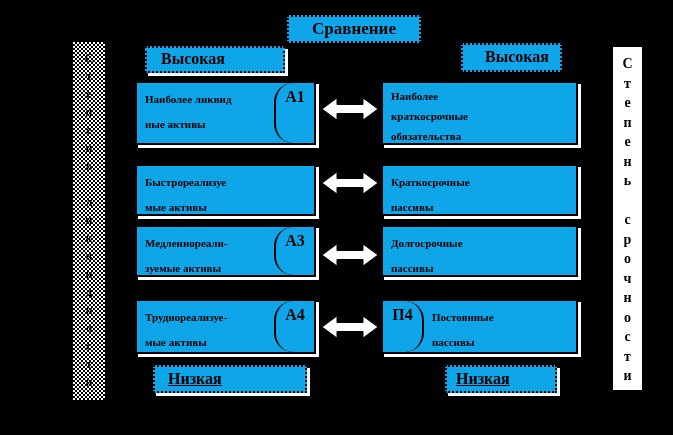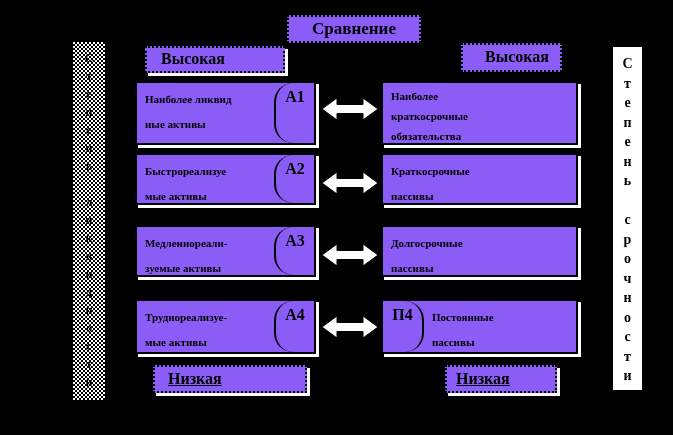--- a/index.html
+++ b/index.html
@@ -1,20 +1,20 @@
 <!DOCTYPE html>
 <html><head>
 <meta charset="utf-8">
 <style>
   html,body{margin:0;padding:0;background:#000;}
   .canvas{
     position:relative;width:673px;height:435px;background:#000;overflow:hidden;
     font-family:"Liberation Serif","DejaVu Serif",serif;font-weight:bold;color:#000;
   }
-  .box{position:absolute;background:#8b5cf6;box-sizing:border-box;}
+  .box{position:absolute;background:#0ea5e9;box-sizing:border-box;}
   .dotted{border:2px dotted #000;}
   .solid{border:2px solid #000;}
   .shadow{box-shadow:3px 3px 0 #fff;}
   
   .vbar{position:absolute;box-sizing:border-box;text-align:center;}
   .vbar span{display:block;white-space:pre;}
   .vbar-left{
     left:73px;top:42px;width:32px;height:358px;
     background-color:#fff;
     background-image:
@@ -32,21 +32,21 @@
   .high-left{left:145px;top:46px;width:140px;height:27px;font-size:16px;line-height:22px;padding-left:14px;}
   .high-right{left:461px;top:43px;width:101px;height:29px;font-size:16px;line-height:24px;padding-left:22px;}
   .low-left{left:153px;top:365px;width:154px;height:28px;font-size:16px;line-height:23px;padding-left:13px;}
   .low-right{left:445px;top:365px;width:112px;height:28px;font-size:16px;line-height:23px;padding-left:9px;}
   .underline{text-decoration:underline;}
   
   .rowbox{display:flex;}
   .asset-box{left:135px;width:181px;}
   .liab-box{left:381px;width:197px;}
   .r1{top:81px;height:64px;}
-  .r2{top:153px;height:52px;}
+  .r2{top:164px;height:52px;flex-direction:column;}
   .r3{top:225px;height:52px;}
   .r4{top:299px;height:55px;}
   .cell-text{flex:1;padding:4px 4px 0 8px;font-size:11px;line-height:25px;white-space:pre-line;}
   .cell-text.tight{line-height:20px;padding-top:3px;}
   .cell-code{width:38px;text-align:center;padding-top:5px;font-size:16px;border-radius:19px;}
   .asset-box .cell-code{border-left:2px solid #000;}
   .liab-box .cell-code{width:39px;border-right:2px solid #000;}
   
   .arrow{position:absolute;left:321px;width:58px;height:26px;}
   .a1{top:96px;}.a2{top:170px;}.a3{top:242px;}.a4{top:314px;}

